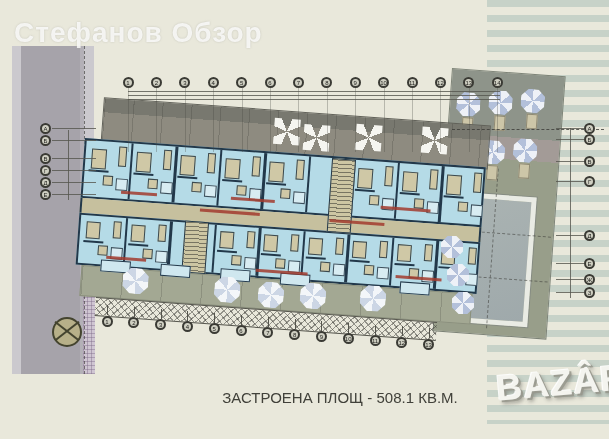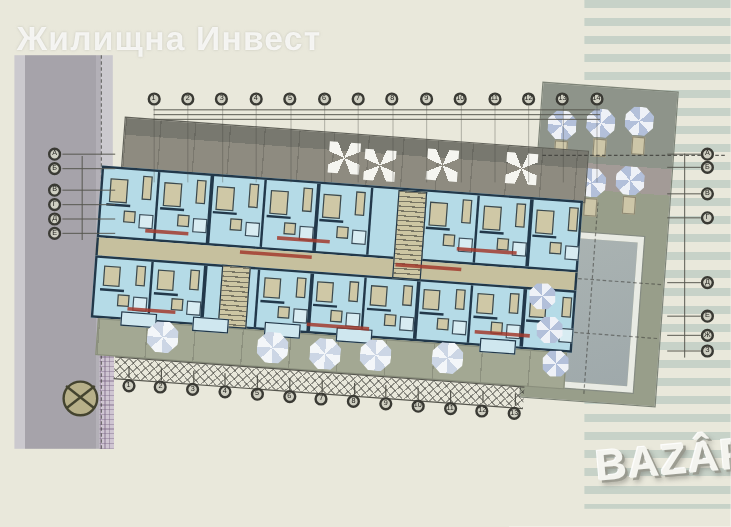--- a/index.html
+++ b/index.html
@@ -443,22 +443,23 @@
       </div>
       <div class="dimh" style="left: 556px; top: 292px; width: 28px;"></div>
     </div>
 
   <div class="dimh" style="left:128px;top:91px;width:372px"></div>
   <div class="dimh" style="left:128px;top:95px;width:372px"></div>
   <div class="dimh" style="left:128px;top:99px;width:372px"></div>
   <div class="dimv" style="left:68px;top:130px;height:70px"></div>
   <div class="dimv" style="left:570px;top:128px;height:170px"></div>
 
-  <div class="wm-stefanov">Жилищна Инвест</div>
+  <div class="wm-stefanov">Стефанов Обзор</div>
 
   <div class="caption">
+    <div>ЗАСТРОЕНА ПЛОЩ - 508.1 КВ.М.</div>
   </div>
 
   <div class="wm-bazar">BAZÂR</div>
 <div class="octumb" style="left: 441px; top: 236px; width: 22px; height: 22px;"></div>
     <div class="octumb" style="left: 447px; top: 264px; width: 22px; height: 22px;"></div>
     <div class="octumb" style="left: 452px; top: 292px; width: 22px; height: 22px;"></div>
   </div>
 
 </body></html>

